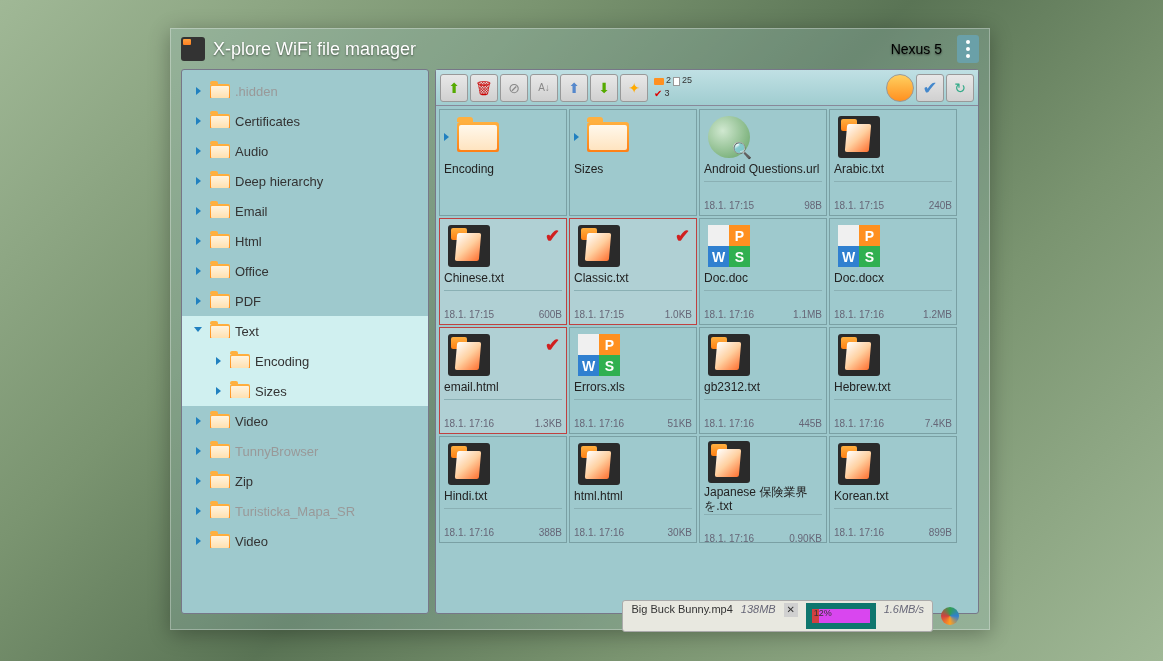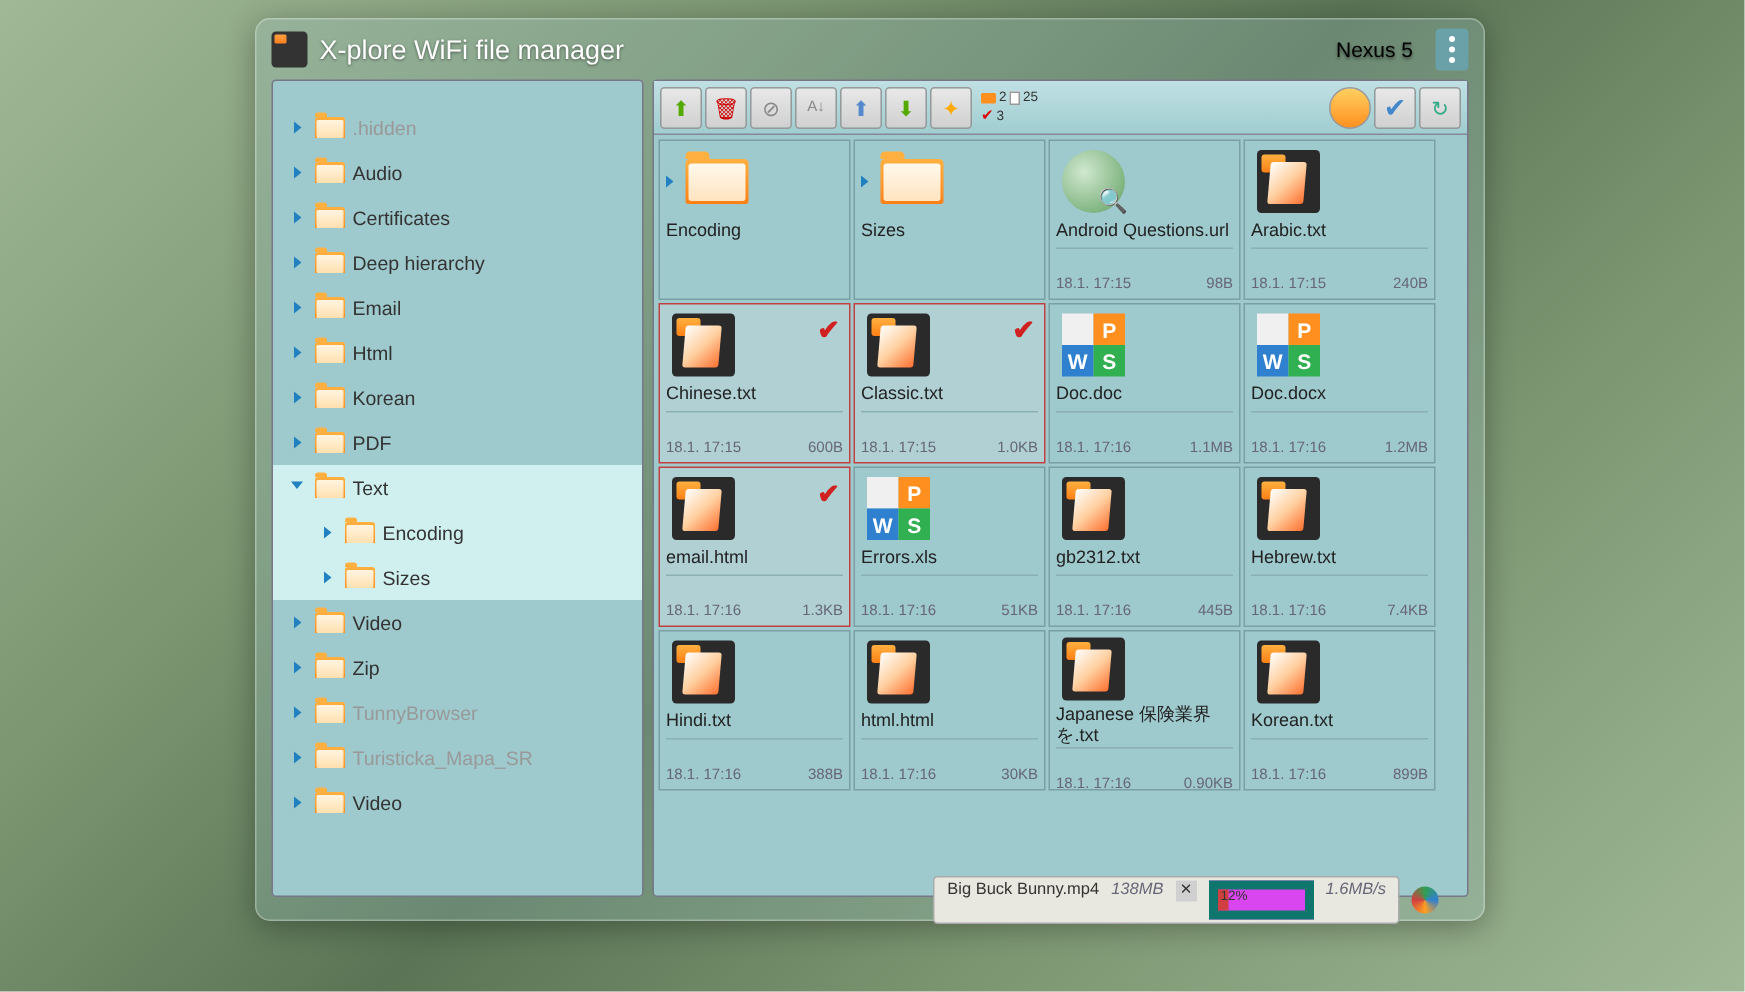--- a/index.html
+++ b/index.html
@@ -1,26 +1,26 @@
 <!DOCTYPE html>
 <html><head>
 <meta charset="utf-8">
 <style>
 *{box-sizing:border-box;margin:0;padding:0;font-family:Arial,Helvetica,sans-serif}
 body{width:1163px;height:661px;overflow:hidden;background:linear-gradient(135deg,#a0b896 0%,#7a9470 30%,#5a7455 50%,#7a9470 70%,#a0b896 100%);position:relative}
-.window{position:absolute;left:170px;top:12px;width:820px;height:602px;background:rgba(160,200,205,0.25);border-radius:10px;border:1px solid rgba(255,255,255,0.3);box-shadow:0 4px 20px rgba(0,0,0,0.3)}
+.window{position:absolute;left:170px;top:28px;width:820px;height:602px;background:rgba(160,200,205,0.25);border-radius:0;border:1px solid rgba(255,255,255,0.3);box-shadow:0 4px 20px rgba(0,0,0,0.3)}
 .titlebar{height:40px;display:flex;align-items:center;padding:0 10px;color:#fff;text-shadow:0 1px 2px rgba(0,0,0,0.5)}
 .app-icon{width:24px;height:24px;background:#333;border-radius:3px;margin-right:8px;position:relative}
 .app-icon::before{content:"";position:absolute;top:2px;left:2px;width:8px;height:6px;background:linear-gradient(#ffa040,#ff8020);border-radius:1px}
 .app-title{font-size:18px;font-weight:normal;flex:1}
 .device{font-size:14px;color:#000000;margin-right:15px}
 .menu-btn{width:22px;height:28px;background:#6aa0a8;border-radius:3px;display:flex;flex-direction:column;justify-content:center;align-items:center;gap:3px;cursor:pointer}
 .menu-btn span{width:4px;height:4px;background:#fff;border-radius:50%}
 .content{display:flex;height:545px;margin:0 10px;gap:6px}
-.sidebar{width:248px;background:#9ec9cd;border:1px solid #778;border-radius:3px;overflow:hidden;padding-top:16px}
+.sidebar{width:248px;background:#9ec9cd;border:1px solid #778;border-radius:3px;overflow:hidden;padding-top:6px}
 .tree-item{display:flex;align-items:center;height:30px;font-size:13px;color:#333;cursor:pointer;padding-left:28px;position:relative}
 .tree-item.dim{color:#999}
 .tree-item.sel{background:#d0f0f0}
 .tree-sub{padding-left:48px}
 .arrow{position:absolute;left:14px;width:0;height:0;border-top:4px solid transparent;border-bottom:4px solid transparent;border-left:5px solid #2080c0}
 .arrow.exp{border-left:none;border-top:5px solid #2080c0;border-left:4px solid transparent;border-right:4px solid transparent;left:12px}
 .tree-sub .arrow{left:34px}
 .folder{width:20px;height:14px;background:linear-gradient(#ffb040,#ff9020);border-radius:2px 2px 0 0;margin-right:5px;position:relative}
 .folder::before{content:"";position:absolute;top:-3px;left:0;width:8px;height:3px;background:#ffb040;border-radius:2px 2px 0 0}
 .folder::after{content:"";position:absolute;top:2px;left:1px;right:1px;bottom:0;background:linear-gradient(#fff4e0,#ffe0b0);border-radius:1px}
@@ -82,46 +82,46 @@
   <div class="content">
     <div class="sidebar" id="sidebar">
         <div class="tree-item dim">
           <span class="arrow"></span>
           <span class="folder"></span>
           <span>.hidden</span>
         </div>
         <div class="tree-item">
           <span class="arrow"></span>
           <span class="folder"></span>
+          <span>Certificates</span>
+        </div>
+        <div class="tree-item">
+          <span class="arrow"></span>
+          <span class="folder"></span>
           <span>Audio</span>
         </div>
         <div class="tree-item">
           <span class="arrow"></span>
           <span class="folder"></span>
-          <span>Certificates</span>
-        </div>
-        <div class="tree-item">
-          <span class="arrow"></span>
-          <span class="folder"></span>
           <span>Deep hierarchy</span>
         </div>
         <div class="tree-item">
           <span class="arrow"></span>
           <span class="folder"></span>
           <span>Email</span>
         </div>
         <div class="tree-item">
           <span class="arrow"></span>
           <span class="folder"></span>
           <span>Html</span>
         </div>
         <div class="tree-item">
           <span class="arrow"></span>
           <span class="folder"></span>
-          <span>Korean</span>
+          <span>Office</span>
         </div>
         <div class="tree-item">
           <span class="arrow"></span>
           <span class="folder"></span>
           <span>PDF</span>
         </div>
         <div class="tree-item sel">
           <span class="arrow exp"></span>
           <span class="folder"></span>
           <span>Text</span>
@@ -134,29 +134,29 @@
         <div class="tree-item sel tree-sub">
           <span class="arrow"></span>
           <span class="folder"></span>
           <span>Sizes</span>
         </div>
         <div class="tree-item">
           <span class="arrow"></span>
           <span class="folder"></span>
           <span>Video</span>
         </div>
+        <div class="tree-item dim">
+          <span class="arrow"></span>
+          <span class="folder"></span>
+          <span>TunnyBrowser</span>
+        </div>
         <div class="tree-item">
           <span class="arrow"></span>
           <span class="folder"></span>
           <span>Zip</span>
-        </div>
-        <div class="tree-item dim">
-          <span class="arrow"></span>
-          <span class="folder"></span>
-          <span>TunnyBrowser</span>
         </div>
         <div class="tree-item dim">
           <span class="arrow"></span>
           <span class="folder"></span>
           <span>Turisticka_Mapa_SR</span>
         </div>
         <div class="tree-item">
           <span class="arrow"></span>
           <span class="folder"></span>
           <span>Video</span>

